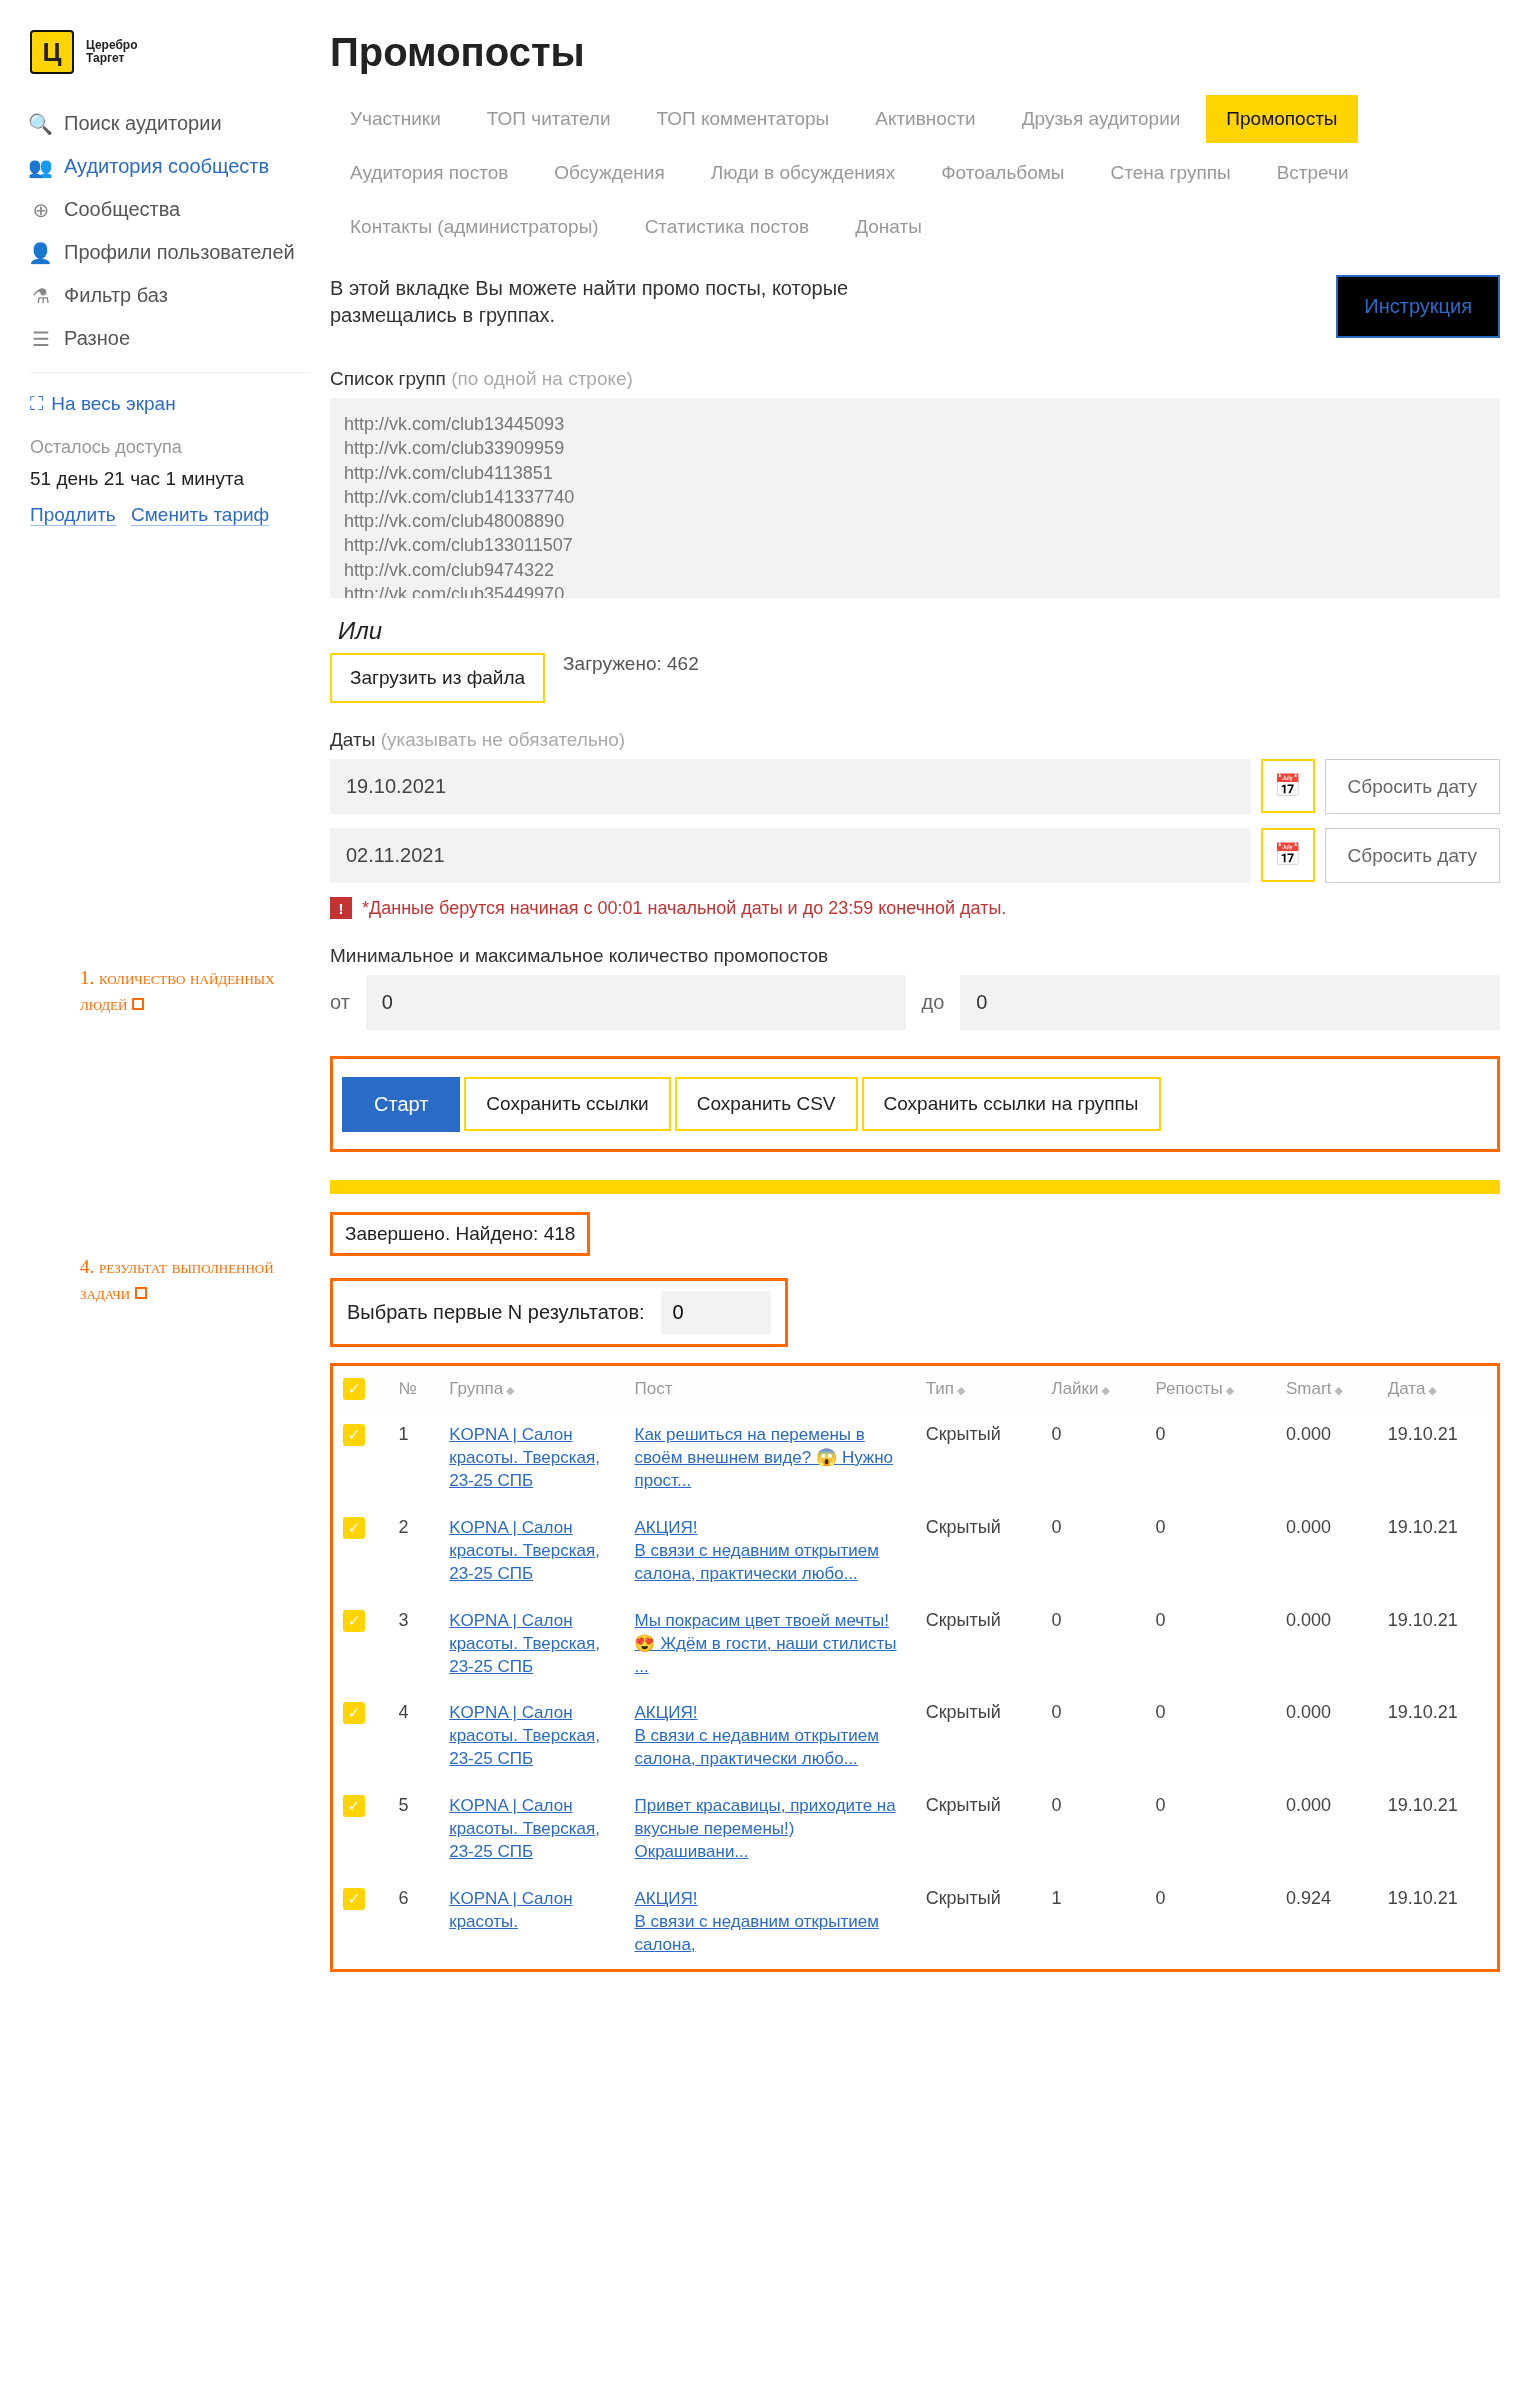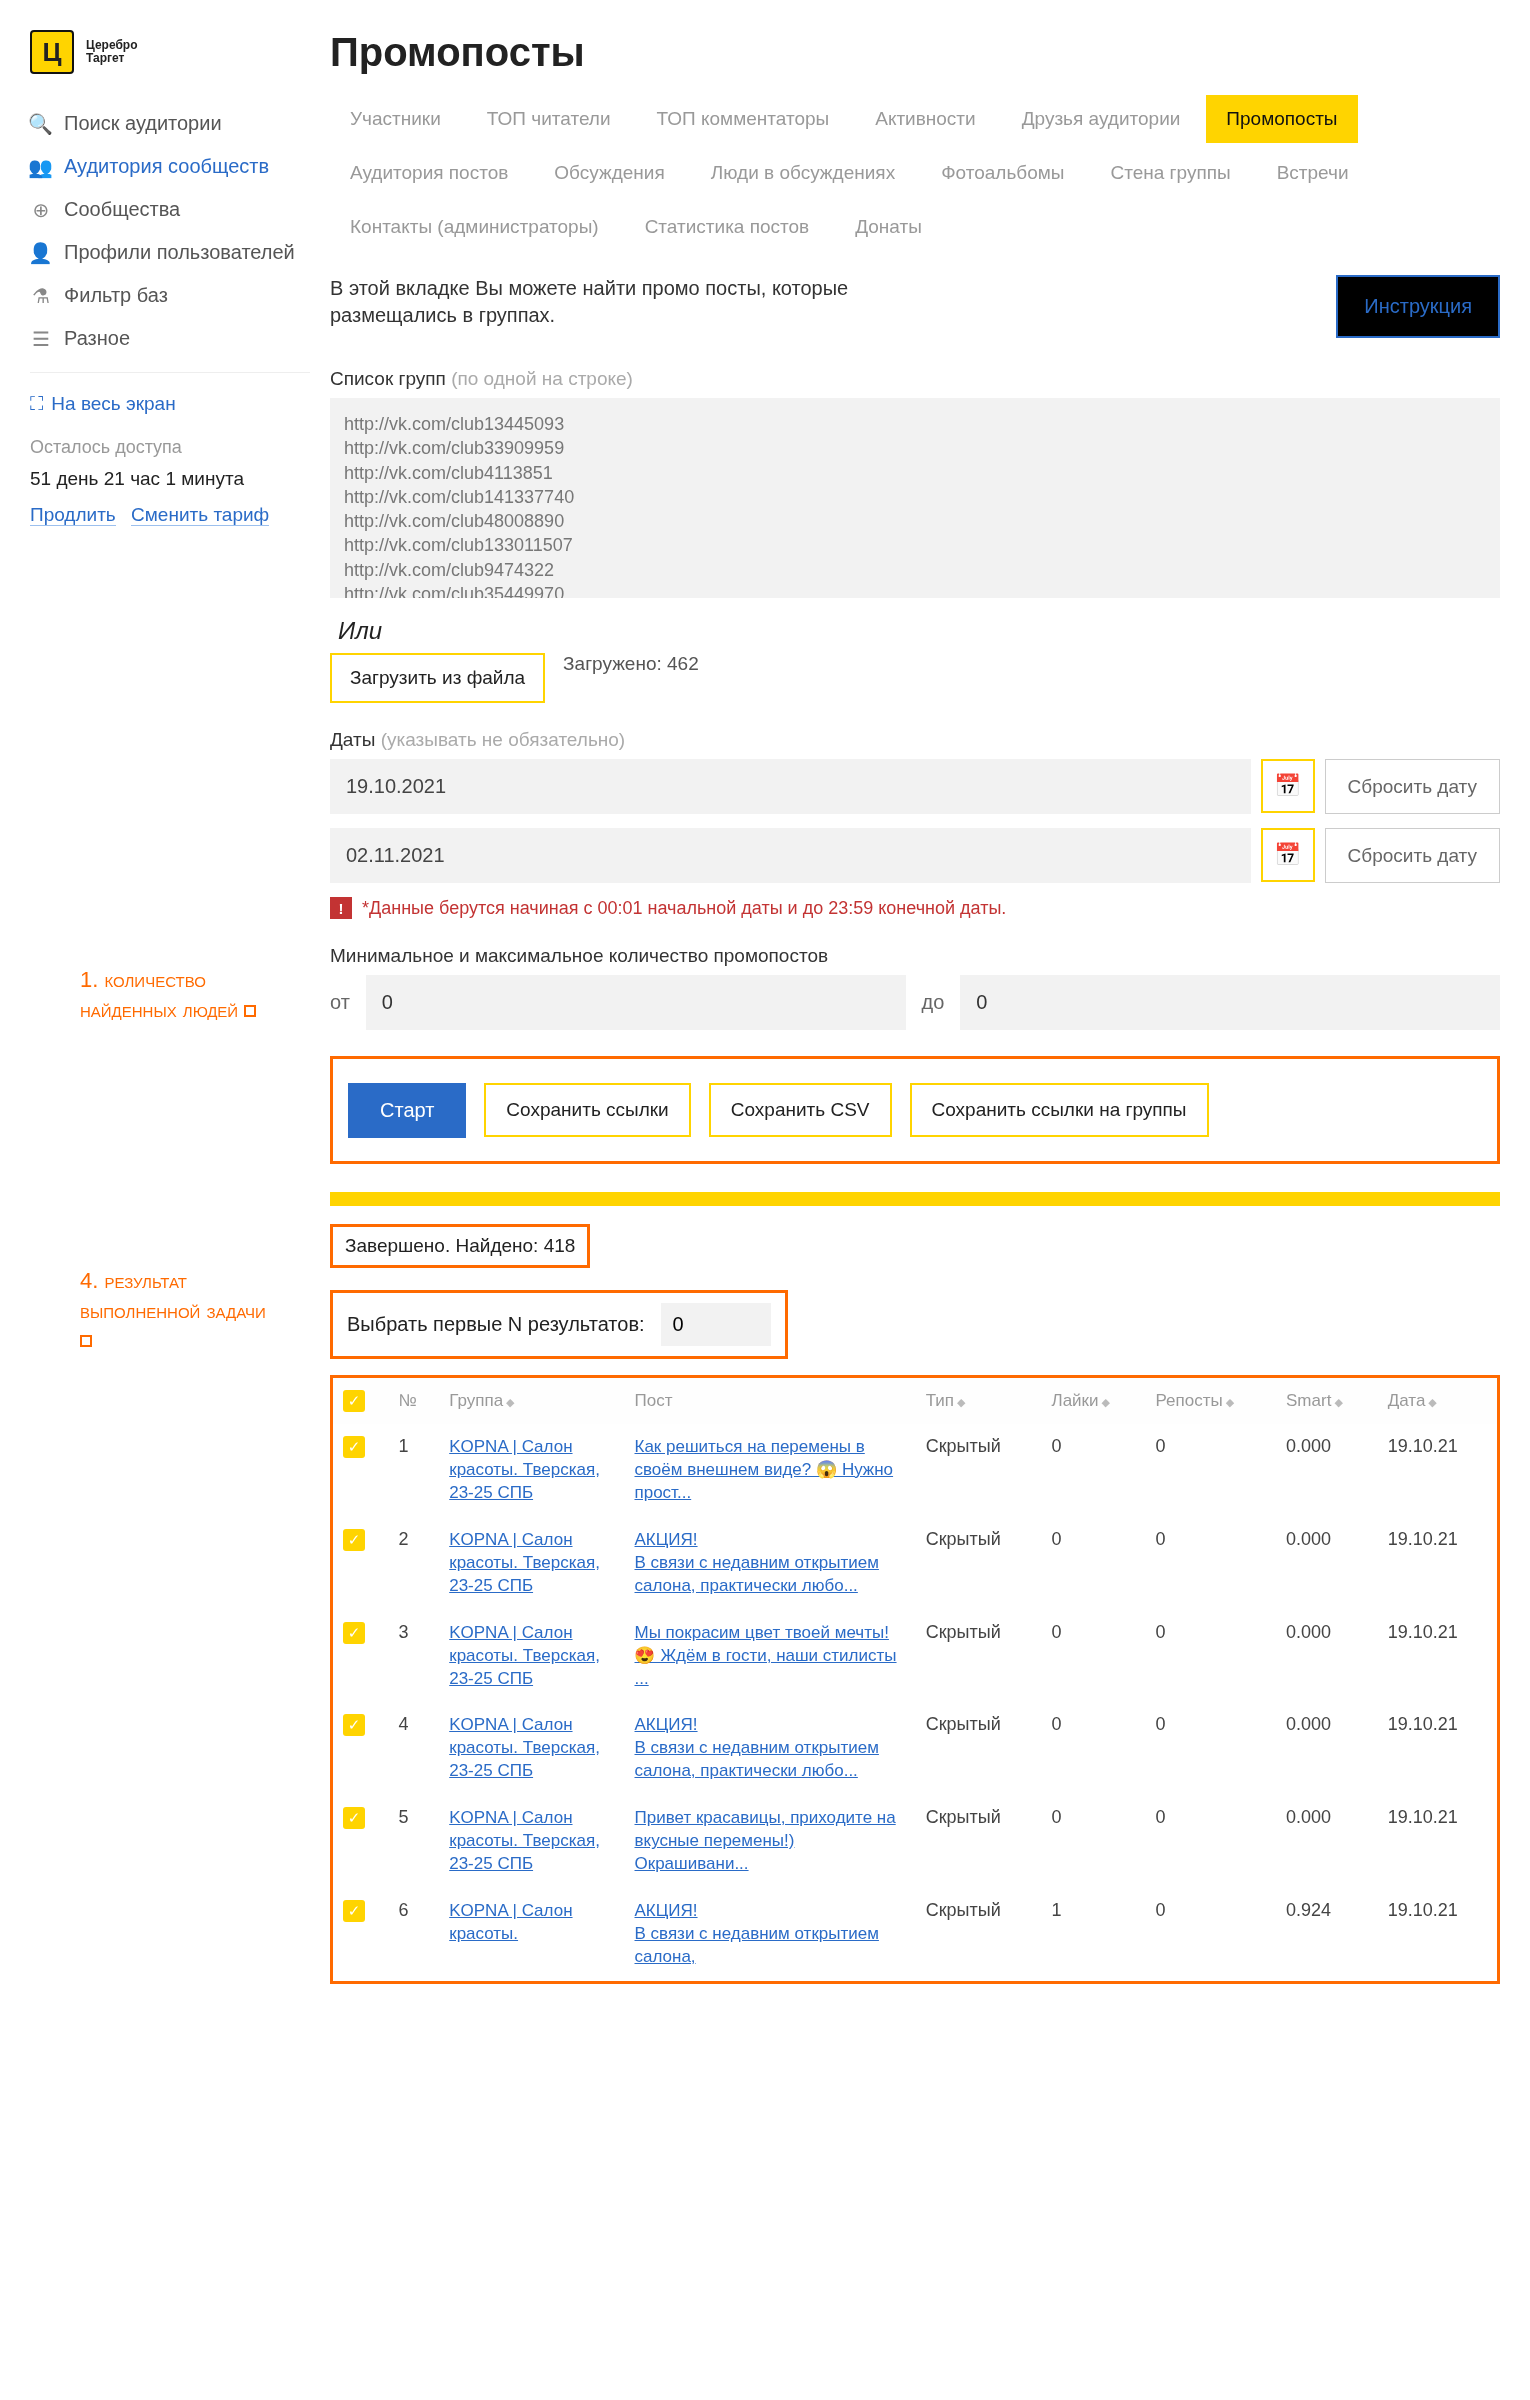--- a/index.html
+++ b/index.html
@@ -37,35 +37,35 @@
   .loaded-text { font-size:19px; color:#555; }
   .date-row { display:flex; gap:10px; margin-bottom:14px; }
   .date-input { flex:1; background:#f2f2f2; border:none; padding:16px; font-size:20px; color:#444; }
   .cal-btn { width:54px; height:54px; border:2px solid #ffd400; background:#fff; display:flex; align-items:center; justify-content:center; cursor:pointer; font-size:22px; }
   .reset-btn { border:1px solid #ccc; background:#fff; padding:3px 22px; font-size:19px; color:#666; cursor:pointer; }
   .warn-row { display:flex; gap:10px; align-items:center; font-size:18px; color:#c33333; margin-top:6px; }
   .warn-badge { width:22px; height:22px; background:#c33333; color:#fff; display:flex; align-items:center; justify-content:center; font-weight:700; font-size:15px; }
   .range-row { display:flex; align-items:center; gap:16px; }
   .range-row .lbl { font-size:20px; color:#666; }
   .range-input { flex:1; background:#f2f2f2; border:none; padding:16px; font-size:20px; color:#333; }
-  .action-row { display:flex; gap:18px; align-items:center; border:3px solid #ff6a00; padding:24px; position:relative; }
+  .action-row { display:flex; gap:4px; align-items:center; border:3px solid #ff6a00; padding:18px; position:relative; }
   .start-btn { background:#2a6bc7; color:#fff; padding:16px 32px; border:none; font-size:20px; cursor:pointer; margin-left:-9px; margin-top:-9px; margin-bottom:-9px; }
   .action-row .btn-outline { padding:14px 20px; }
   .yellow-bar { height:14px; background:#ffd400; margin-top:28px; }
   .status-box { display:inline-block; border:3px solid #ff6a00; padding:8px 12px; font-size:19px; margin-top:18px; position:relative; }
   .select-n-box { display:inline-flex; align-items:center; gap:16px; border:3px solid #ff6a00; padding:10px 14px; margin-top:22px; font-size:20px; position:relative; }
   .select-n-box input { width:110px; background:#f2f2f2; border:none; padding:10px 12px; font-size:20px; }
   .results-table-wrap { border:3px solid #ff6a00; margin-top:16px; position:relative; }
   table.results { width:100%; border-collapse:collapse; font-size:18px; }
   table.results th { text-align:left; padding:12px 10px; color:#999; font-weight:400; font-size:17px; background:#fefefe; }
   table.results td { padding:12px 10px; vertical-align:top; color:#444; }
   .chk { width:22px; height:22px; background:#ffd400; display:inline-flex; align-items:center; justify-content:center; color:#fff; font-size:15px; border-radius:3px; }
   .link-cell a { color:#2a6bc7; text-decoration:underline; font-size:17px; line-height:1.35; }
   .sort-icon { font-size:11px; color:#bbb; margin-left:3px; }
-  .callout { position:absolute; color:#ff6a00; font-size:22px; line-height:1.35; font-variant: small-caps; text-transform: lowercase; }
+  .callout { position:absolute; color:#ff6a00; font-size:19px; line-height:1.35; font-variant: small-caps; text-transform: lowercase; font-family: Liberation Serif, serif; }
   .callout-1 { width:200px; text-align:left; }
   .callout-4 { width:200px; text-align:left; }
   .callout-square { display:inline-block; width:12px; height:12px; border:2px solid #ff6a00; margin-right:4px; vertical-align:baseline; }
   .rel-wrap { position:relative; }
 </style>
 </head>
 <body>
 
 <div class="app">
   <aside class="sidebar">

